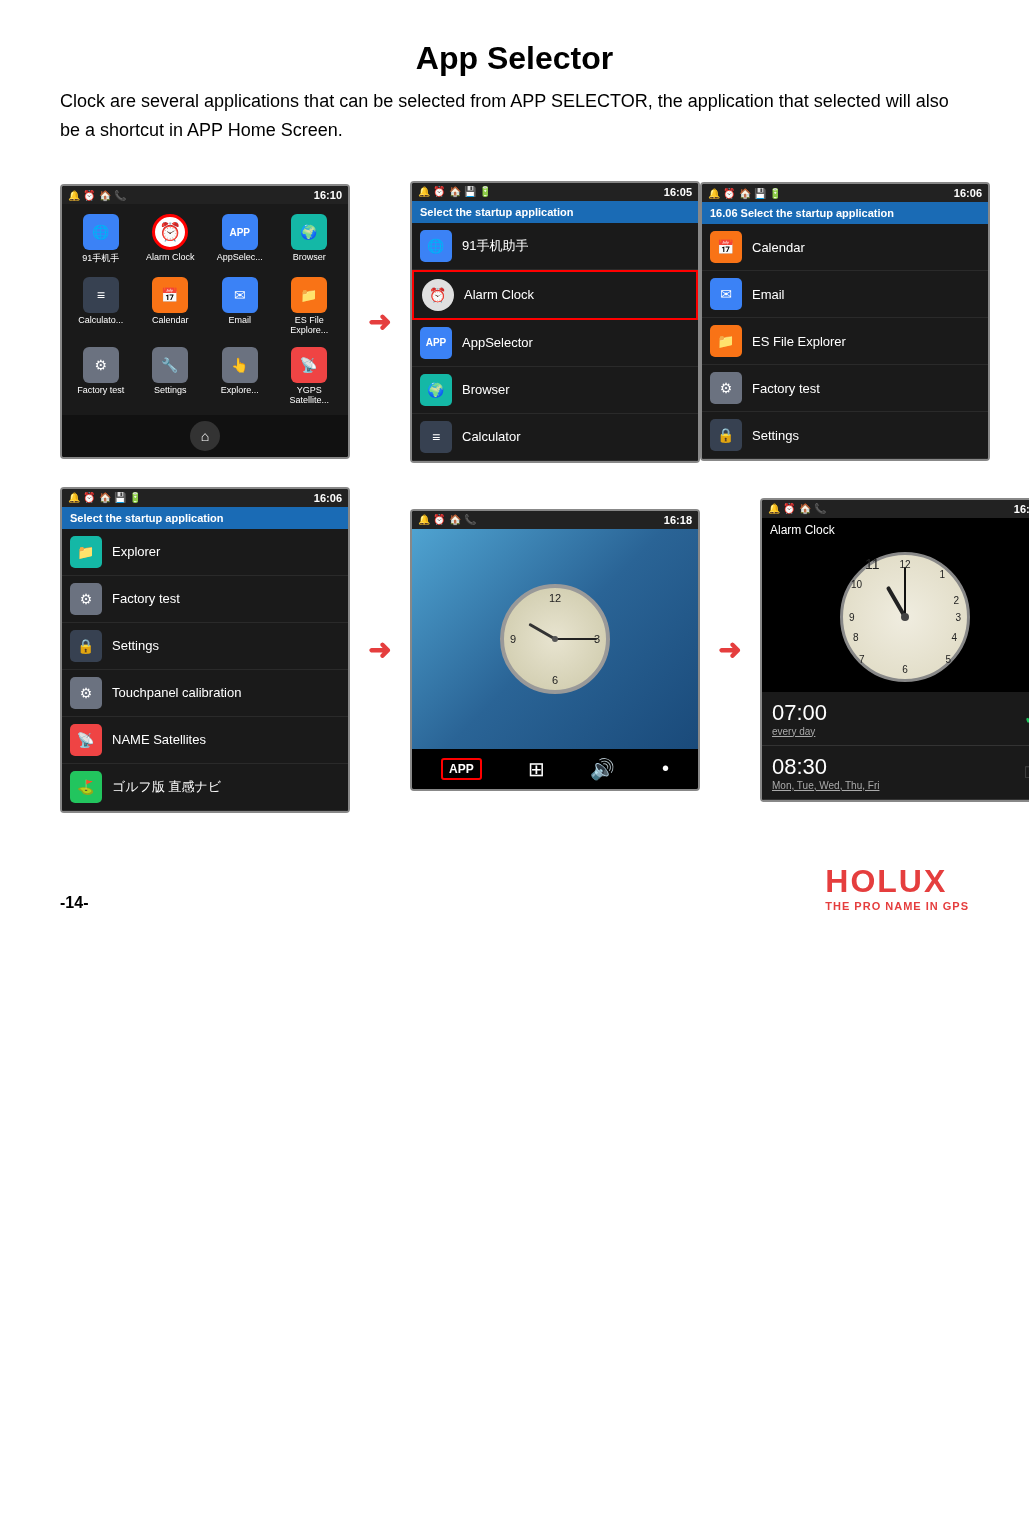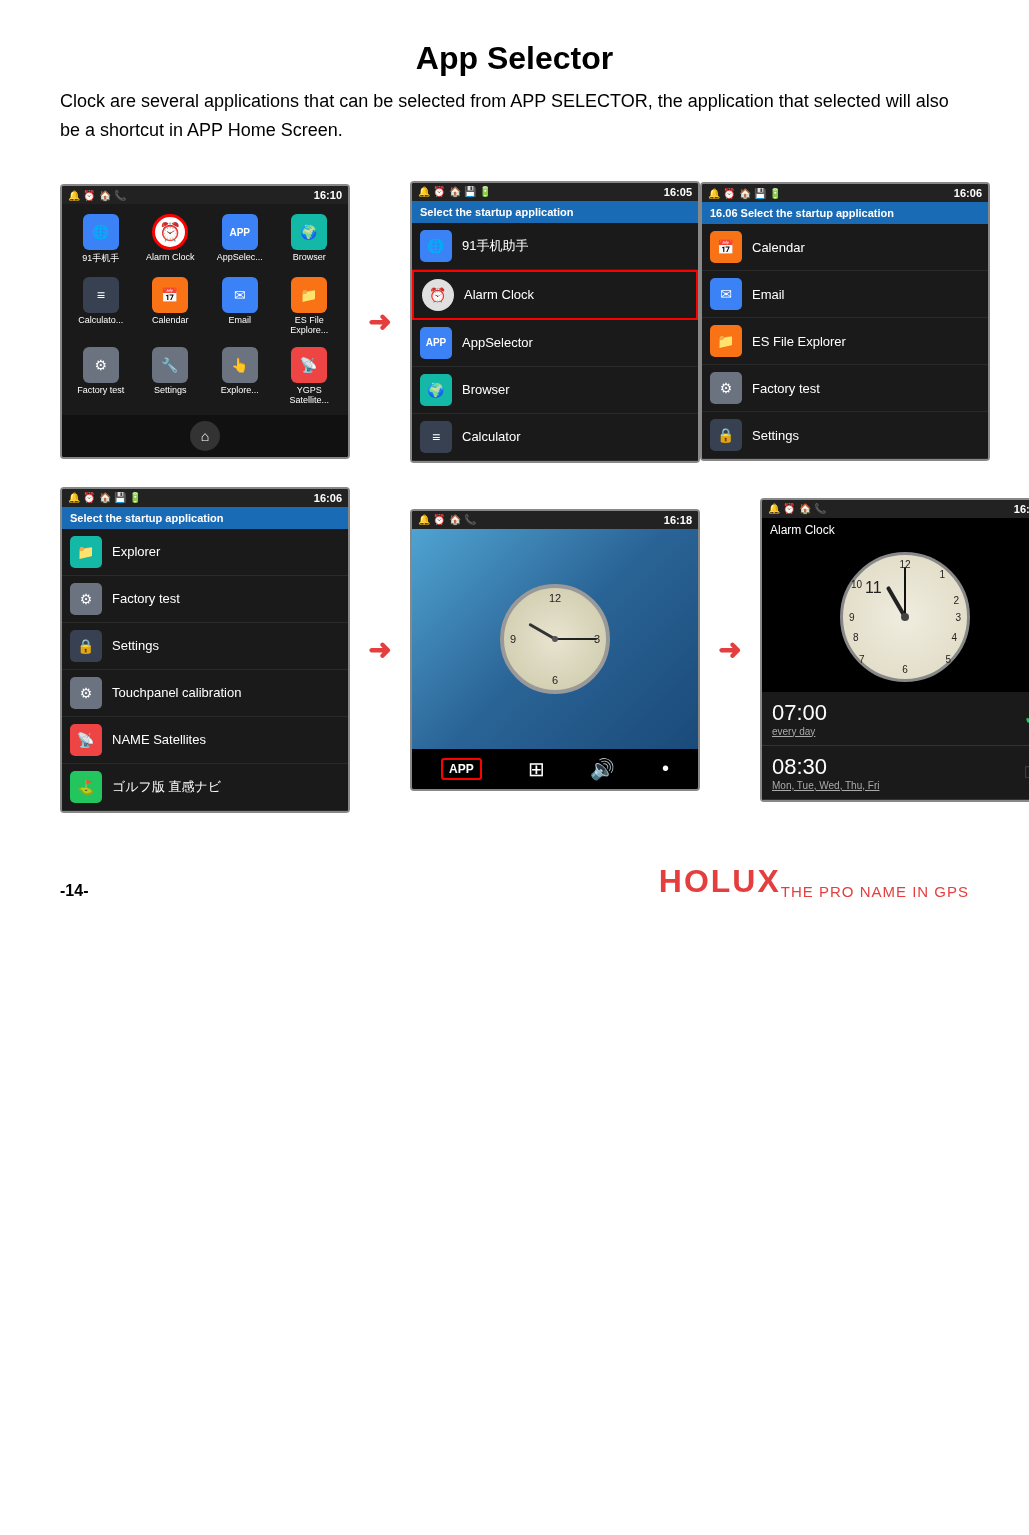--- a/index.html
+++ b/index.html
@@ -254,33 +254,34 @@
       display: flex;
       justify-content: space-between;
       align-items: flex-end;
     }
     .page-num {
       font-size: 16px;
       font-weight: bold;
     }
     .holux-logo {
       display: flex;
-      flex-direction: row;
-      align-items: flex-end;
+      flex-direction: column;
+      align-items: flex-start;
     }
     .holux-text {
       font-size: 32px;
       font-weight: 900;
       color: #e53e3e;
       letter-spacing: 2px;
     }
     .holux-sub {
-      font-size: 15px;
+      font-size: 11px;
       color: #e53e3e;
       letter-spacing: 1px;
+      font-weight: bold;
     }
   </style>
 </head>
 <body>
 
 <h1>App Selector</h1>
 
 <p class="intro">Clock are several applications that can be selected from APP SELECTOR, the application that selected will also be a shortcut in APP Home Screen.</p>
 
 <div class="screenshot-grid">
@@ -519,21 +520,21 @@
           <span>📞</span>
         </div>
         <div class="time">16:12</div>
       </div>
       <div class="clock-title">Alarm Clock</div>
       <div class="analog-clock-container">
         <div class="analog-clock">
 
           <span class="clock-number" style="top:4px;left:50%;transform:translateX(-50%);font-size:10px;">12</span>
           <span class="clock-number" style="top:14px;right:22px;font-size:10px;">1</span>
-          <span class="clock-number" style="top:24px;left:22px;font-size:16px;">11</span>
+          <span class="clock-number" style="top:1px;left:22px;font-size:14px;">11</span>
           <span class="clock-number" style="right:6px;top:50%;transform:translateY(-50%);font-size:10px;">3</span>
           <span class="clock-number" style="left:6px;top:50%;transform:translateY(-50%);font-size:10px;">9</span>
           <span class="clock-number" style="bottom:4px;left:50%;transform:translateX(-50%);font-size:10px;">6</span>
           <span class="clock-number" style="bottom:14px;right:16px;font-size:10px;">5</span>
           <span class="clock-number" style="bottom:14px;left:16px;font-size:10px;">7</span>
           <span class="clock-number" style="top:40px;right:8px;font-size:10px;">2</span>
           <span class="clock-number" style="top:24px;left:8px;font-size:10px;">10</span>
           <span class="clock-number" style="bottom:36px;right:10px;font-size:10px;">4</span>
           <span class="clock-number" style="bottom:36px;left:10px;font-size:10px;">8</span>
 

